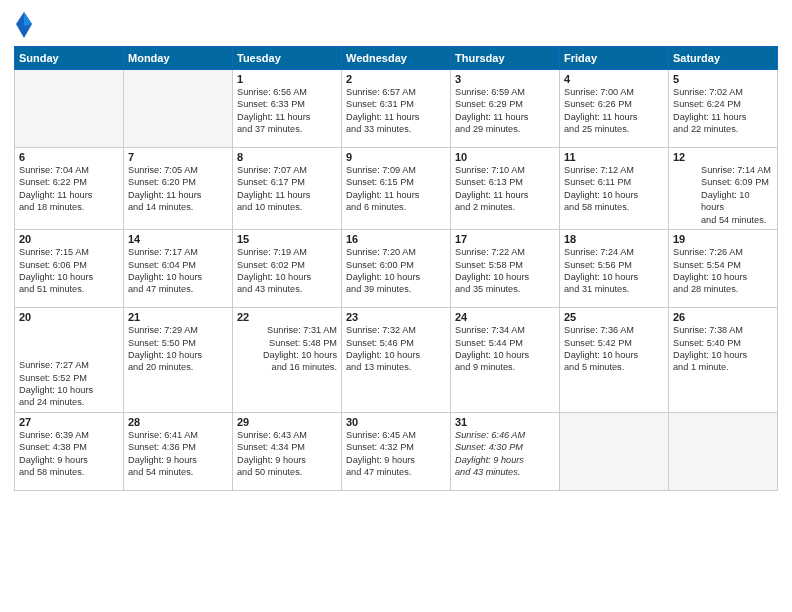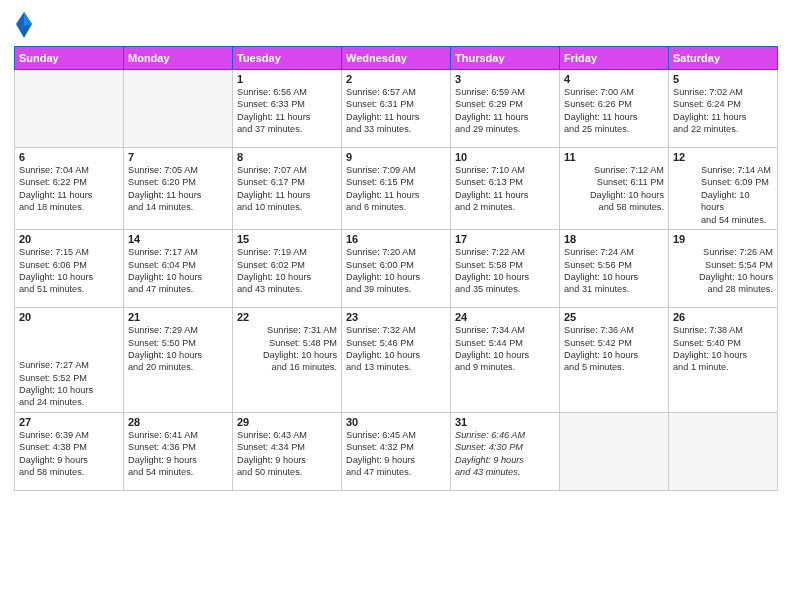--- a/index.html
+++ b/index.html
@@ -58,21 +58,21 @@
     .location {
       font-size: 14px;
       color: #555;
     }
     .calendar {
       width: 100%;
       border-collapse: collapse;
       font-size: 10px;
     }
     .calendar th {
-      background-color: #d946ef;
+      background-color: #0369a1;
       color: #fff;
       padding: 5px 4px;
       text-align: left;
       font-size: 11px;
       font-weight: bold;
       border: 1px solid #1565C0;
     }
     .calendar td {
       border: 1px solid #ccc;
       vertical-align: top;
@@ -205,21 +205,21 @@
           </td>
           <td>
             <span class="day-number">10</span>
             <div class="day-detail" style="white-space: pre-line;">Sunrise: 7:10 AM
 Sunset: 6:13 PM
 Daylight: 11 hours
 and 2 minutes.</div>
           </td>
           <td>
             <span class="day-number">11</span>
-            <div class="day-detail" style="white-space: pre-line; text-align: right;">Sunrise: 7:12 AM
+            <div class="day-detail" style="white-space: pre-line;">Sunrise: 7:12 AM
 Sunset: 6:11 PM
 Daylight: 10 hours
 and 58 minutes.</div>
           </td>
           <td>
             <span class="day-number">12</span>
             <div class="day-detail" style="white-space: pre-line; margin-left: 28px;">Sunrise: 7:14 AM
 Sunset: 6:09 PM
 Daylight: 10 hours
 and 54 minutes.</div>
@@ -263,21 +263,21 @@
           </td>
           <td>
             <span class="day-number">18</span>
             <div class="day-detail" style="white-space: pre-line;">Sunrise: 7:24 AM
 Sunset: 5:56 PM
 Daylight: 10 hours
 and 31 minutes.</div>
           </td>
           <td>
             <span class="day-number">19</span>
-            <div class="day-detail" style="white-space: pre-line; text-align: right;">Sunrise: 7:26 AM
+            <div class="day-detail" style="white-space: pre-line;">Sunrise: 7:26 AM
 Sunset: 5:54 PM
 Daylight: 10 hours
 and 28 minutes.</div>
           </td>
         </tr>
         <tr>
           <td>
             <span class="day-number">20</span>
             <div class="day-detail" style="white-space: pre-line; margin-top: 36px;">Sunrise: 7:27 AM
 Sunset: 5:52 PM

